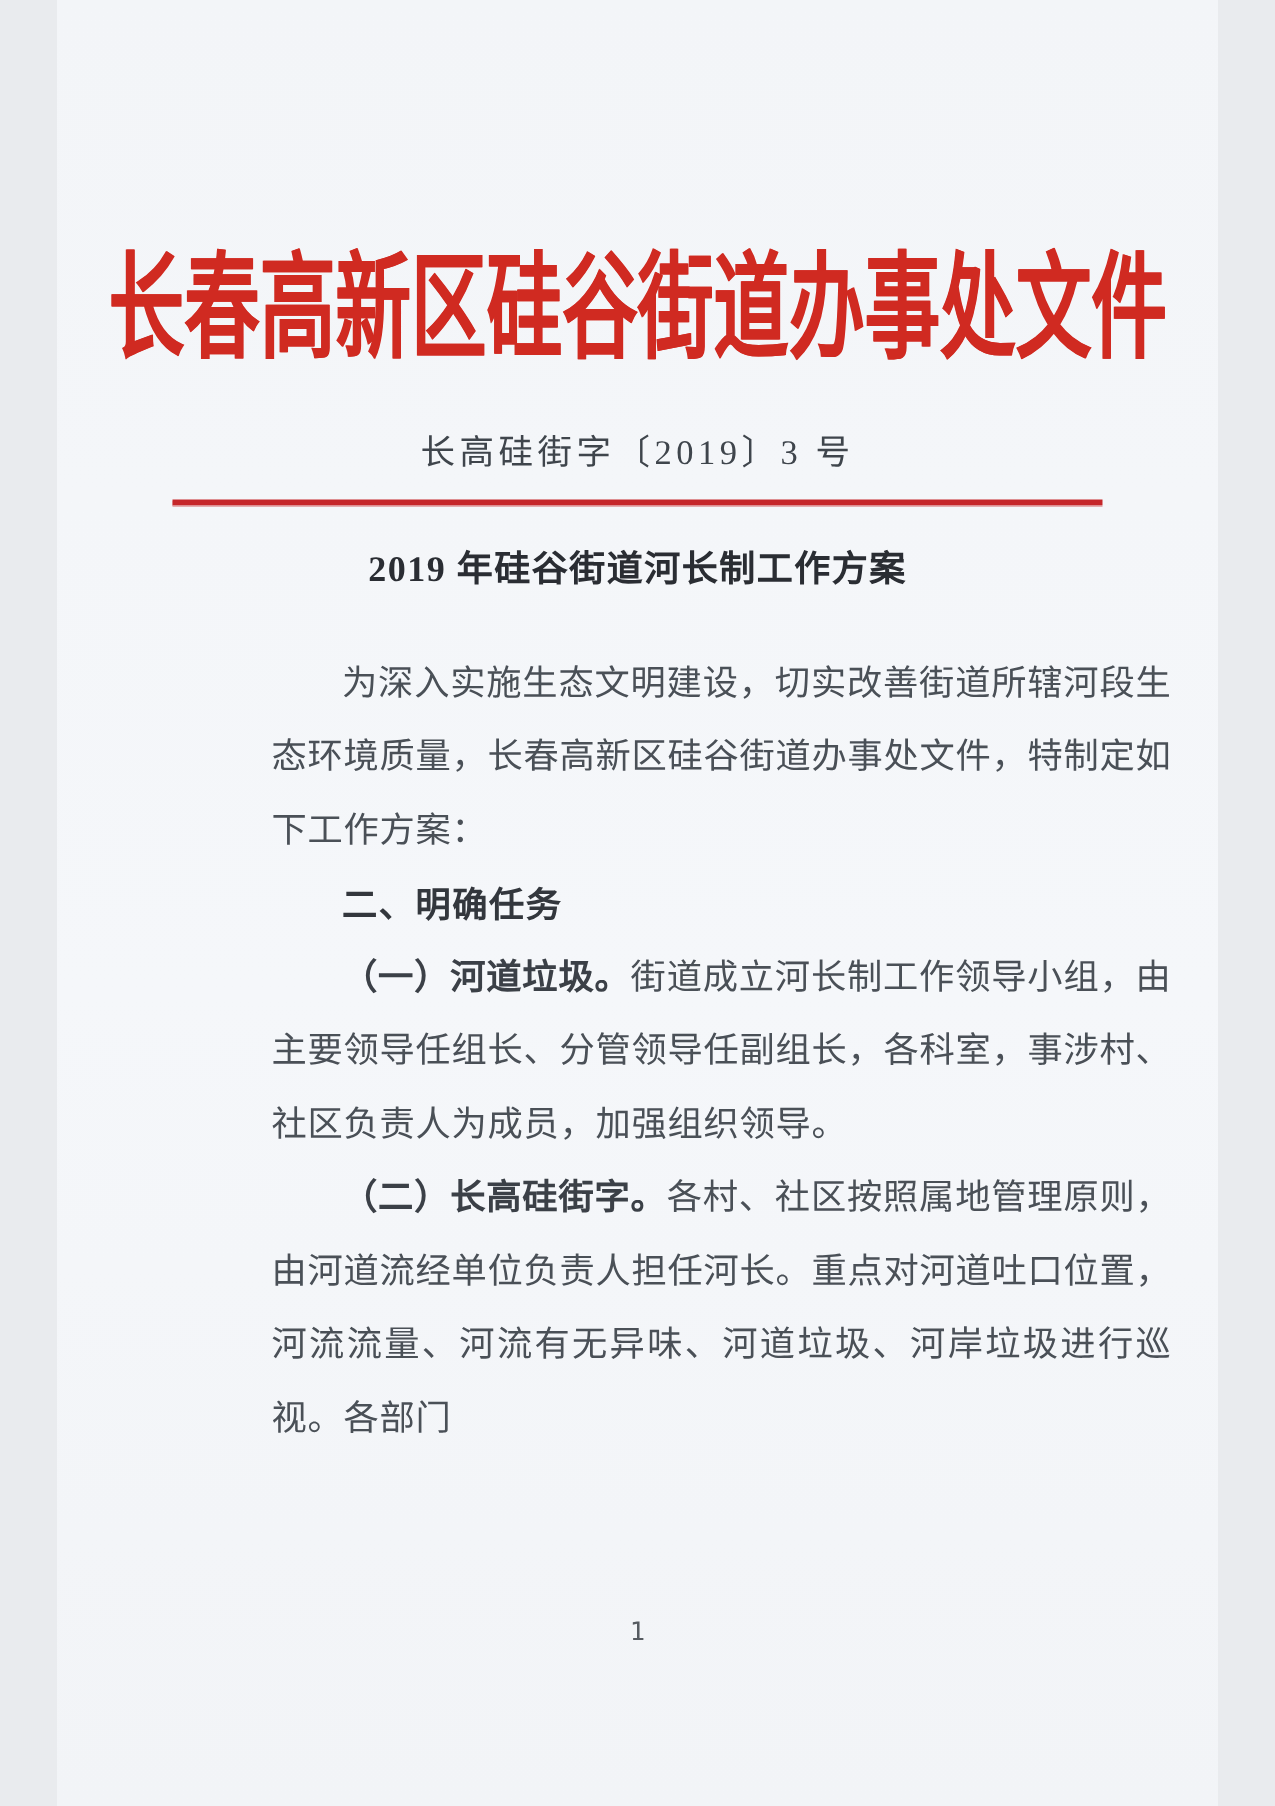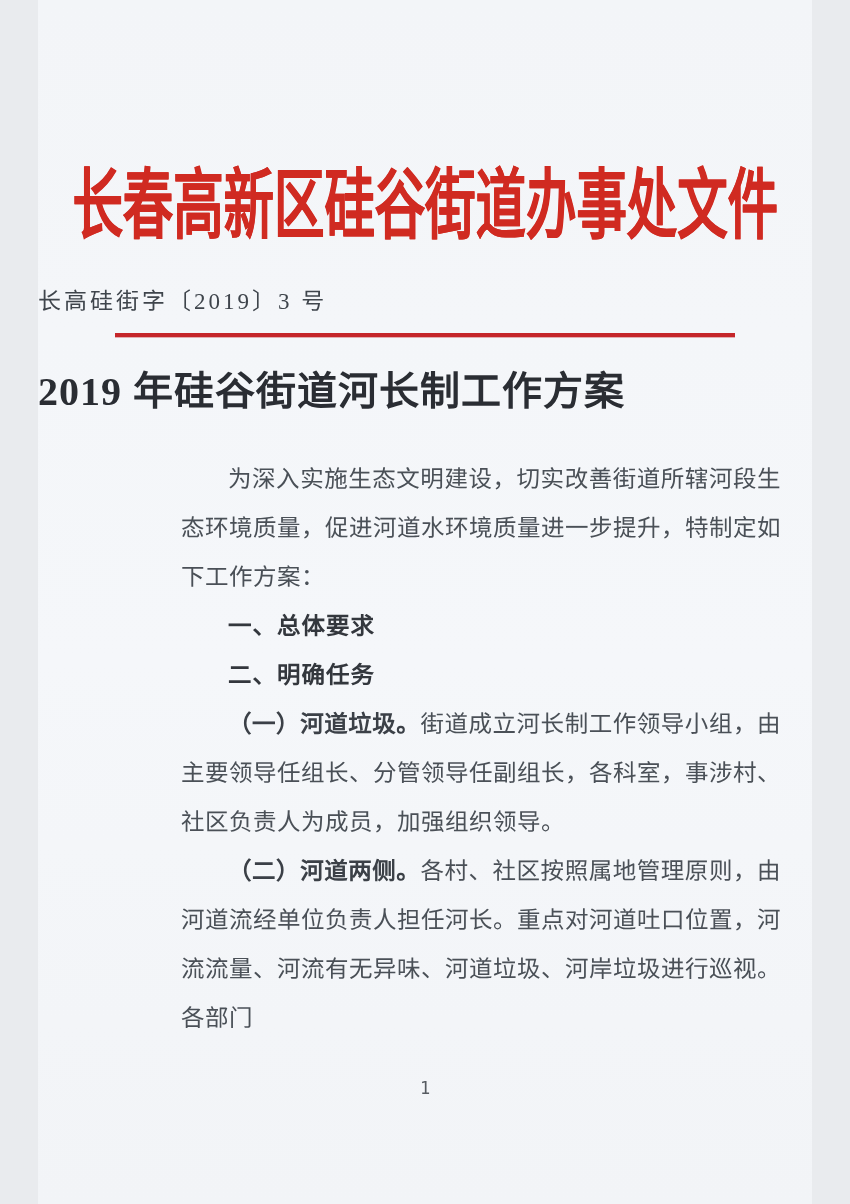--- a/index.html
+++ b/index.html
@@ -33,37 +33,38 @@
     color: #d02a21;
     letter-spacing: 0px;
     white-space: nowrap;
     transform: scale(0.90, 1.38);
     transform-origin: 50% 50%;
     text-shadow: 0.5px 0 0 #d02a21;
   }
   
   .doc-number {
     margin-top: 36px;
-    text-align: left;
+    text-align: center;
     font-size: 23px;
     letter-spacing: 3px;
     color: #3f454c;
   }
   
   .red-line {
     width: 620px;
     height: 0;
     margin: 17px auto 0 auto;
     border-top: 4px solid #c5262a;
     box-shadow: 0 1px 0 rgba(197, 38, 42, 0.35);
   }
   
   .doc-title {
     margin: 22px 0 0 0;
-    font-size: 40px;
+    text-align: center;
+    font-size: 24px;
     font-weight: 700;
     letter-spacing: 1px;
     color: #2a2d33;
     font-family: "Liberation Serif", "DejaVu Serif", serif;
   }
   
   .body-text {
     width: 600px;
     margin-left: 143px;
     margin-top: 38px;
@@ -109,28 +110,27 @@
   </div>
 
   <div class="doc-number">长高硅街字〔2019〕3 号</div>
 
   <div class="red-line"></div>
 
   <h1 class="doc-title">2019 年硅谷街道河长制工作方案</h1>
 
   <div class="body-text">
 
-    <p>为深入实施生态文明建设，切实改善街道所辖河段生态环境质量，促进河道水环境质量进一步提升，特制定如下工作方案：</p>
+    <p>为深入实施生态文明建设，切实改善街道所辖河段生态环境质量，长春高新区硅谷街道办事处文件，特制定如下工作方案：</p>
 
-    <p class="section-heading">一、总体要求</p>
 
 
     <p class="section-heading">二、明确任务</p>
 
     <p><span class="lead-phrase">（一）河道垃圾。</span><span>街道成立河长制工作领导小组，由主要领导任组长、分管领导任副组长，各科室，事涉村、社区负责人为成员，加强组织领导。</span></p>
 
-    <p><span class="lead-phrase">（二）河道两侧。</span><span>各村、社区按照属地管理原则，由河道流经单位负责人担任河长。重点对河道吐口位置，河流流量、河流有无异味、河道垃圾、河岸垃圾进行巡视。各部门</span></p>
+    <p><span class="lead-phrase">（二）长高硅街字。</span><span>各村、社区按照属地管理原则，由河道流经单位负责人担任河长。重点对河道吐口位置，河流流量、河流有无异味、河道垃圾、河岸垃圾进行巡视。各部门</span></p>
 
   </div>
 
   <div class="page-number">1</div>
 
 </div>
 
 </body></html>

